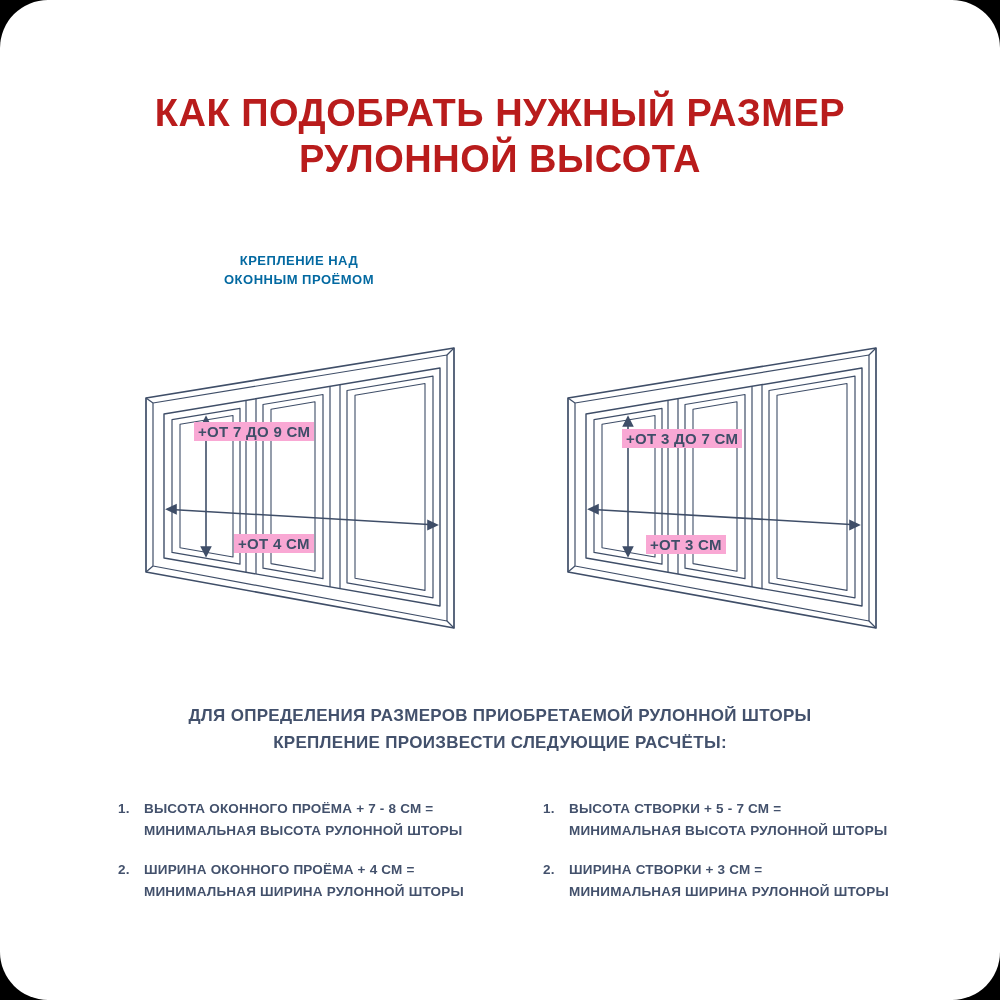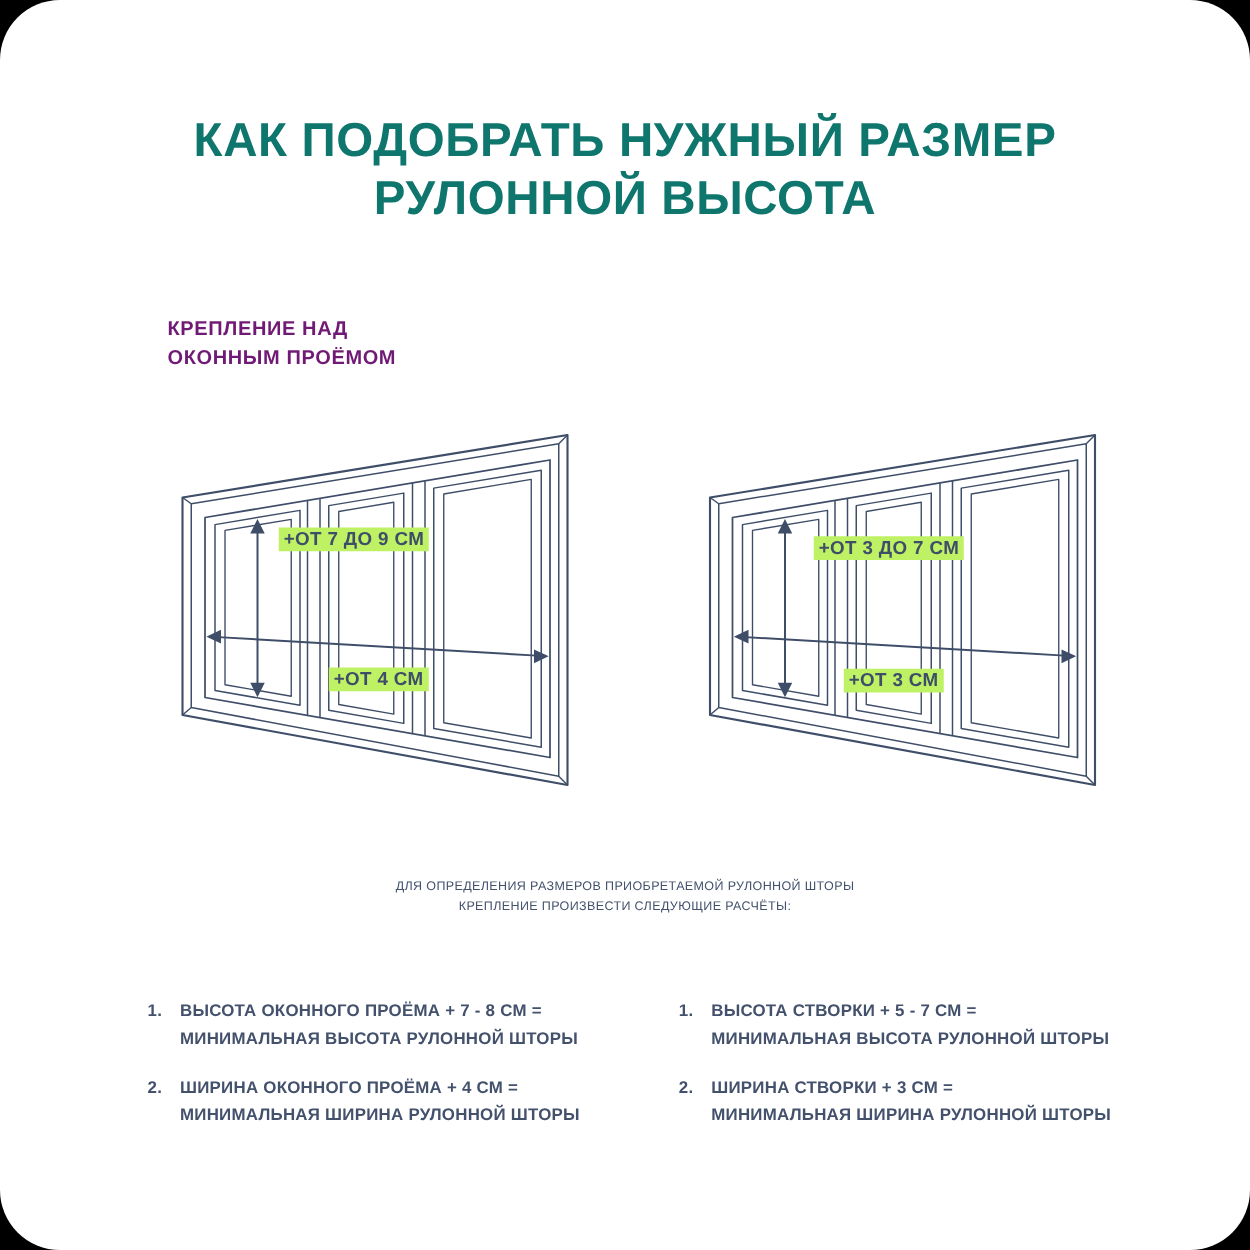--- a/index.html
+++ b/index.html
@@ -25,67 +25,67 @@
   .title {
     position: absolute;
     top: 90px;
     left: 0;
     right: 0;
     text-align: center;
     font-size: 38px;
     font-weight: bold;
     line-height: 1.22;
     letter-spacing: 0.5px;
-    color: #0f766e;
+    color: #b91c1c;
   }
   .subtitle {
     position: absolute;
     width: 330px;
-    font-size: 16px;
+    text-align: center;
+    font-size: 13px;
     font-weight: bold;
     line-height: 1.45;
     letter-spacing: 0.5px;
-    color: #701a75;
+    color: #0369a1;
   }
   .subtitle-left { top: 252px; left: 134px; }
   .subtitle-right { top: 252px; left: 556px; }
 
   .window {
     position: absolute;
     width: 330px;
     height: 306px;
   }
   .win-left { top: 334px; left: 134px; }
   .win-right { top: 334px; left: 556px; }
   .window svg { display: block; width: 330px; height: 306px; }
 
   .measure-label {
     position: absolute;
-    background: #bef264;
+    background: #f9a8d4;
     padding: 1px 4px;
     font-size: 15px;
     font-weight: bold;
     letter-spacing: 0.3px;
     white-space: nowrap;
     color: #3f4e68;
-    margin-left: 29px;
   }
   .win-left .label-height { left: 60px; top: 88px; }
   .win-left .label-width  { left: 100px; top: 200px; }
   .win-right .label-height { left: 66px; top: 95px; }
   .win-right .label-width  { left: 90px; top: 201px; }
 
   .note {
     position: absolute;
     top: 702px;
     left: 0;
     right: 0;
     text-align: center;
-    font-size: 10px;
-    font-weight: normal;
+    font-size: 17px;
+    font-weight: bold;
     line-height: 1.6;
     letter-spacing: 0.3px;
     color: #43516c;
   }
 
   .list-col {
     position: absolute;
     top: 798px;
     width: 368px;
   }

